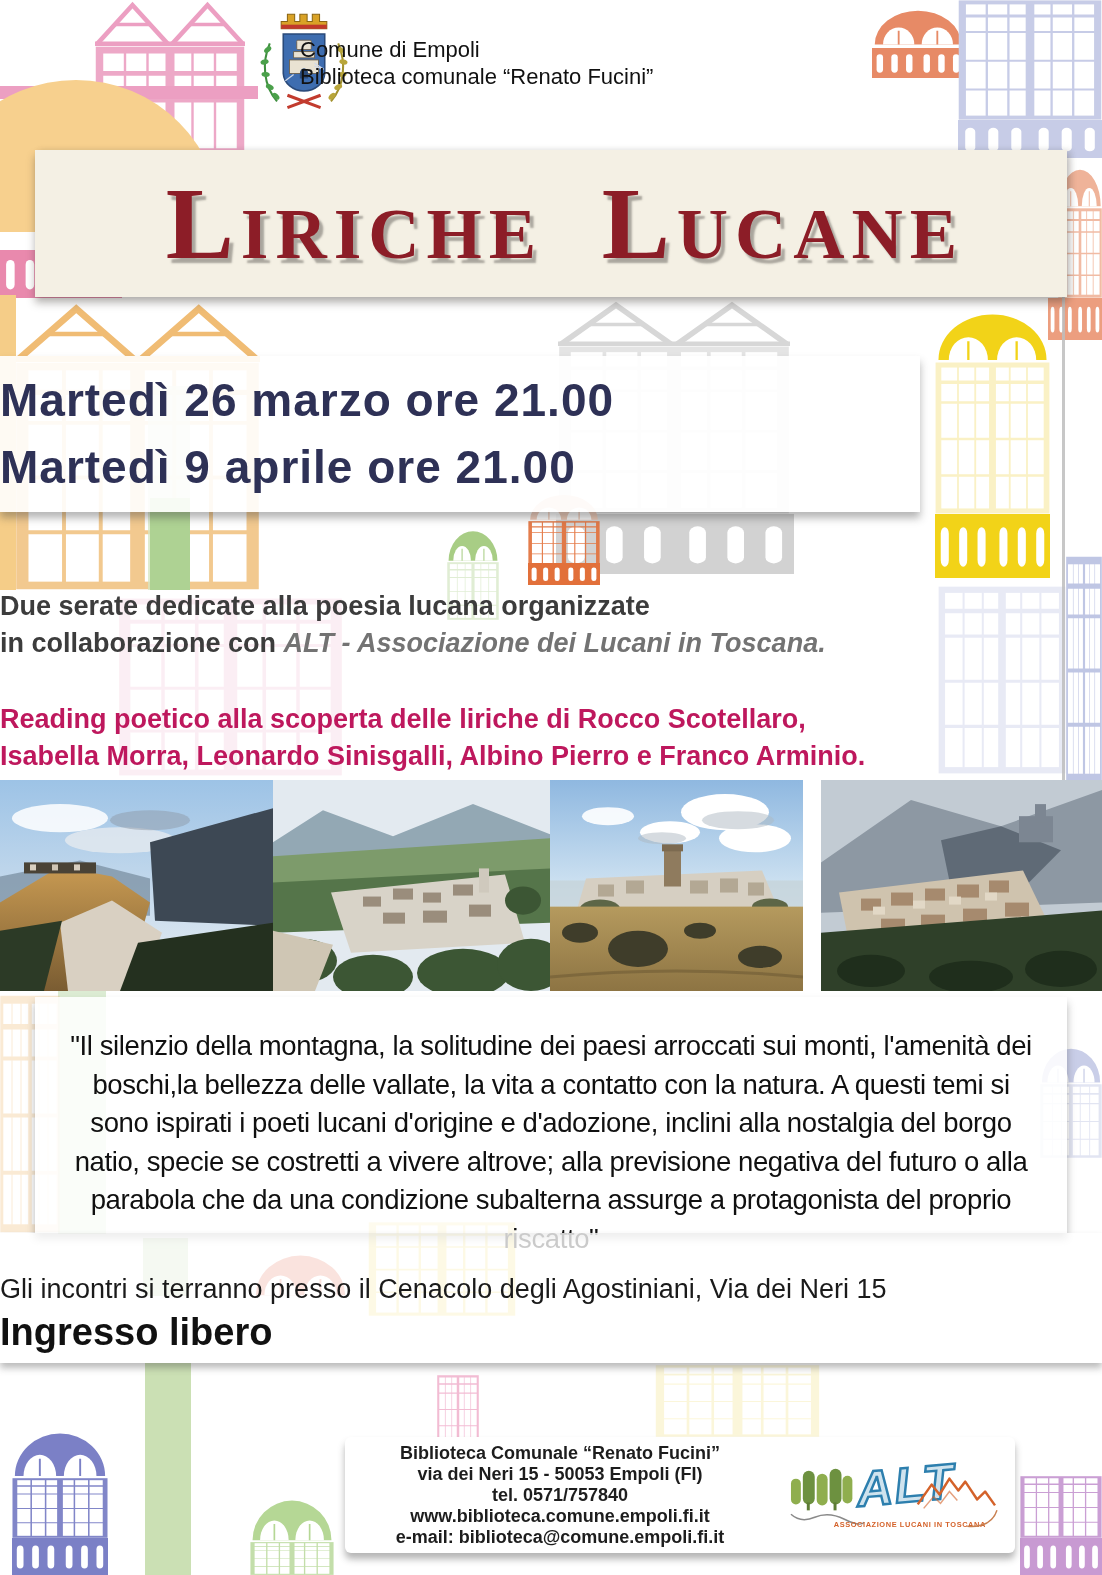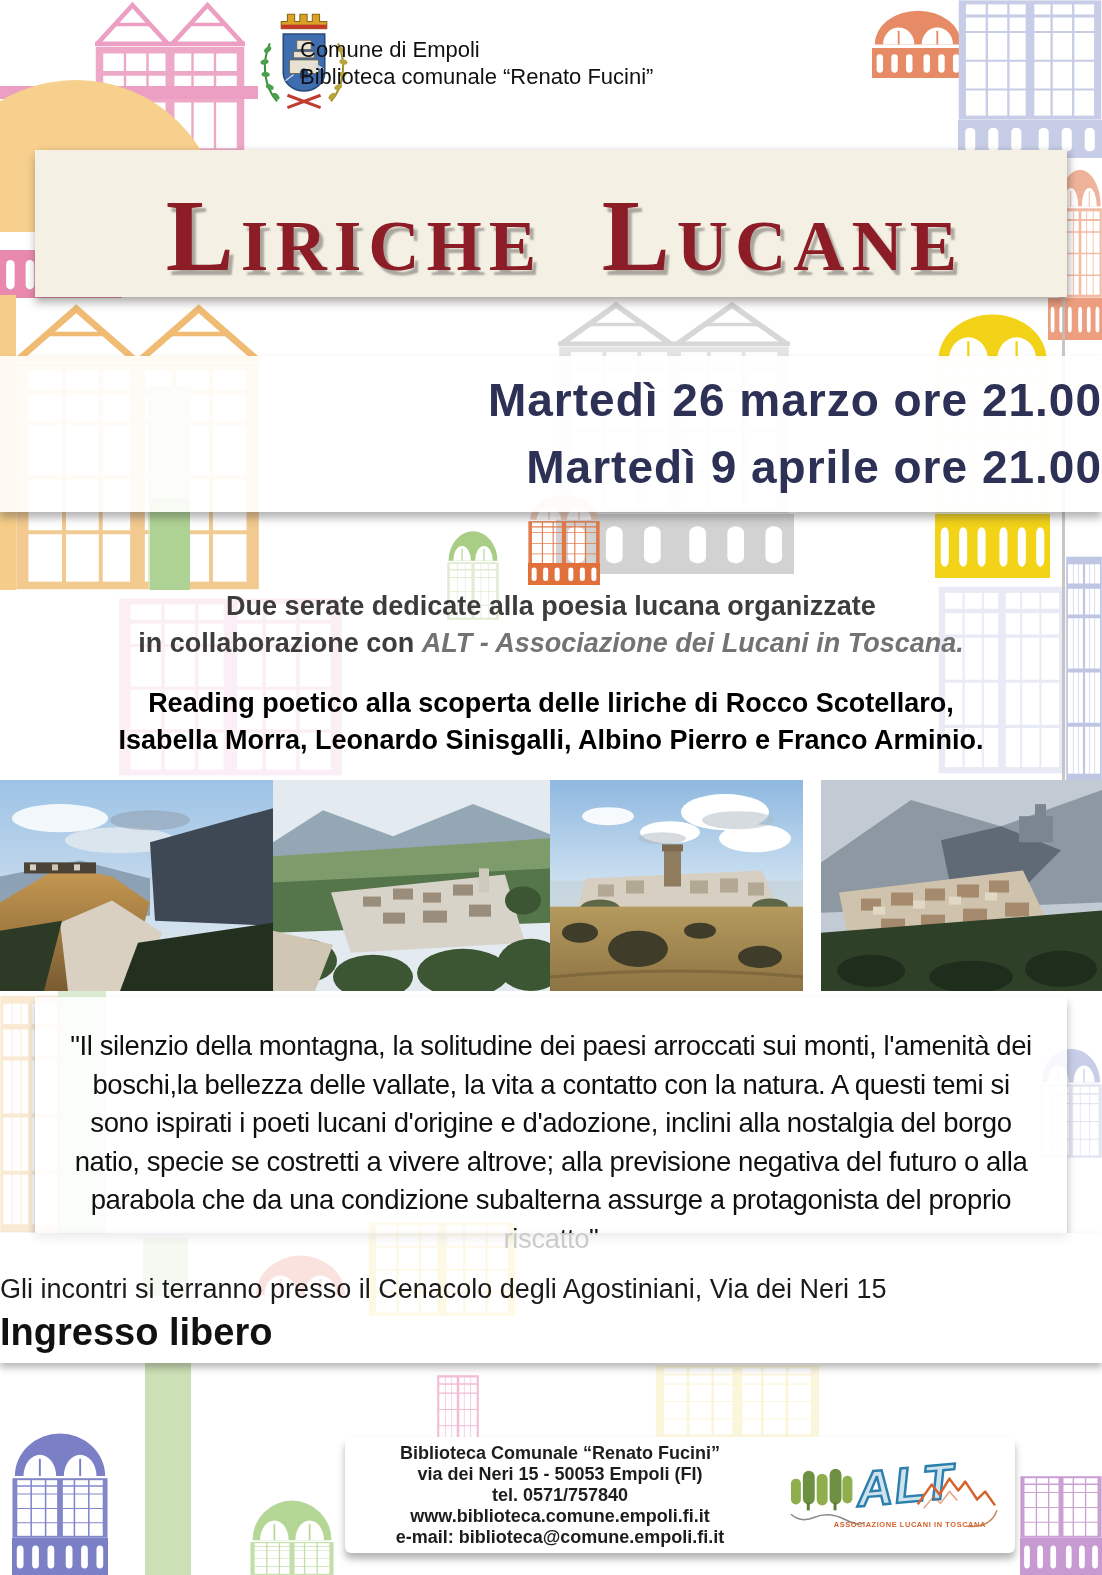--- a/index.html
+++ b/index.html
@@ -8,34 +8,34 @@
   .dec{position:absolute;pointer-events:none;}
   .bar{position:absolute;pointer-events:none;}
   
   .header{position:absolute;left:0;top:0;width:1102px;height:145px;}
   .crest{position:absolute;left:252px;top:6px;}
   .org{position:absolute;left:300px;top:36px;width:500px;color:#111;
        font-size:22px;line-height:27px;font-weight:400;}
   
   .title-banner{position:absolute;left:35px;top:150px;width:1032px;height:147px;background:#f4f0e4;
        box-shadow:0 6px 8px rgba(60,55,50,.35),4px 0 6px rgba(60,55,50,.15);z-index:5;}
-  .title-banner h1{margin:12px;text-align:center;font-family:"Liberation Serif","DejaVu Serif",serif;
+  .title-banner h1{margin:0;text-align:center;font-family:"Liberation Serif","DejaVu Serif",serif;
        font-variant:small-caps;font-weight:700;font-size:102px;line-height:147px;color:#8c1d27;
        letter-spacing:7px;word-spacing:26px;text-shadow:4px 5px 2px rgba(110,105,100,.55);padding-left:28px;}
   
-  .dates-banner{position:absolute;left:0;top:356px;width:1102px;height:156px;
+  .dates-banner{position:absolute;left:0;top:356px;width:920px;height:156px;
        background:rgba(255,255,255,.9);box-shadow:0 6px 8px rgba(60,60,60,.38);z-index:5;
-       text-align:right;padding-top:0;}
+       text-align:left;padding-top:0;}
   .date-line{font-weight:700;font-size:46px;line-height:67px;color:#2e3156;letter-spacing:1px;}
   .dates-inner{padding-top:11px;}
   
-  .intro{position:absolute;left:0;top:588px;width:1102px;text-align:center;z-index:5;
+  .intro{position:absolute;left:0;top:588px;width:1102px;z-index:5;
        color:#3c3c3c;font-weight:700;font-size:27px;line-height:37px;}
   .intro .em{color:#737373;font-style:italic;}
-  .intro .block2{margin-top:23px;color:#000000;}
+  .intro .block2{margin-top:39px;color:#be185d;}
   
   .photo-strip{position:absolute;left:0;top:780px;width:1102px;height:211px;display:flex;z-index:6;}
   .photo-strip svg{display:block;height:211px;}
   .gap{width:18px;height:211px;background:#fff;}
   
   .quote-panel{position:absolute;left:35px;top:997px;width:1032px;height:236px;
        background:rgba(255,255,255,.86);box-shadow:0 6px 8px rgba(60,60,60,.38);z-index:5;}
   .quote-panel p{margin:0;padding:30px 34px 0;text-align:center;color:#101010;
        font-size:27.5px;line-height:38.5px;letter-spacing:-0.4px;}
   

